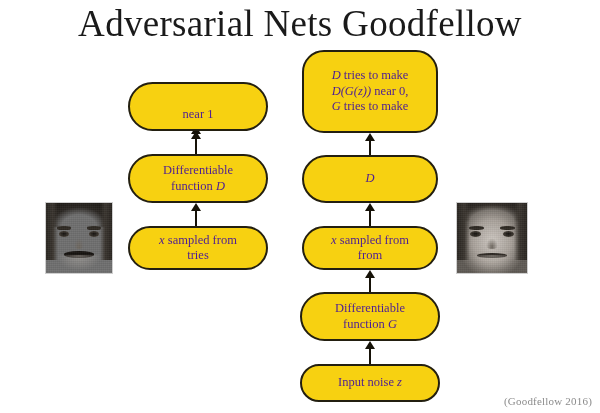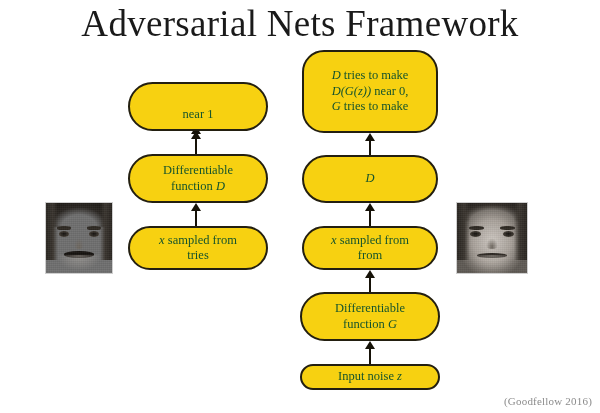--- a/index.html
+++ b/index.html
@@ -35,21 +35,21 @@
   .node {
     position: absolute;
     background: #f7d111;
     border: 2.2px solid #231f10;
     border-radius: 26px;
     box-sizing: border-box;
     display: flex;
     align-items: center;
     justify-content: center;
     text-align: center;
-    color: #14532d;
+    color: #4c1d95;
     font-family: "Liberation Serif", "DejaVu Serif", serif;
     font-size: 12.5px;
     line-height: 15.5px;
     z-index: 3;
   }
   .node .inner { padding: 0 8px; }
   .node i { font-style: italic; }
 
   
   .arrow {
@@ -145,21 +145,21 @@
     font-size: 11px;
     color: #8b8b8b;
     letter-spacing: .2px;
   }
 </style>
 </head>
 <body style="background: rgb(255, 255, 255);">
 
 <div id="slide">
 
-  <div class="title">Adversarial Nets Framework</div>
+  <div class="title">Adversarial Nets Goodfellow</div>
 
   <div class="arrow" style="left:195px; top:133px; height:18px;"></div>
 
   <div class="node" style="left:128px; top:82px; width:140px; height:49px;">
     <div class="inner">
       <br>
       <span>near 1</span>
     </div>
   </div>
 
@@ -210,21 +210,21 @@
 
   <div class="node" style="left:300px; top:292px; width:140px; height:49px;">
     <div class="inner">
       <span>Differentiable</span><br>
       <span>function&nbsp;<i>G</i></span>
     </div>
   </div>
 
   <div class="arrow" style="left:369px; top:348px; height:17px;"></div>
 
-  <div class="node" style="left:300px; top:364px; width:140px; height:26px;">
+  <div class="node" style="left:300px; top:364px; width:140px; height:38px;">
     <div class="inner">
       <span>Input noise&nbsp;<i>z</i></span>
     </div>
   </div>
 
   <div class="face female" style="left:45px; top:202px; width:66px; height:70px;">
     <div class="f-bg"></div>
     <div class="hair"></div>
     <div class="hair-l"></div>
     <div class="hair-r"></div>

